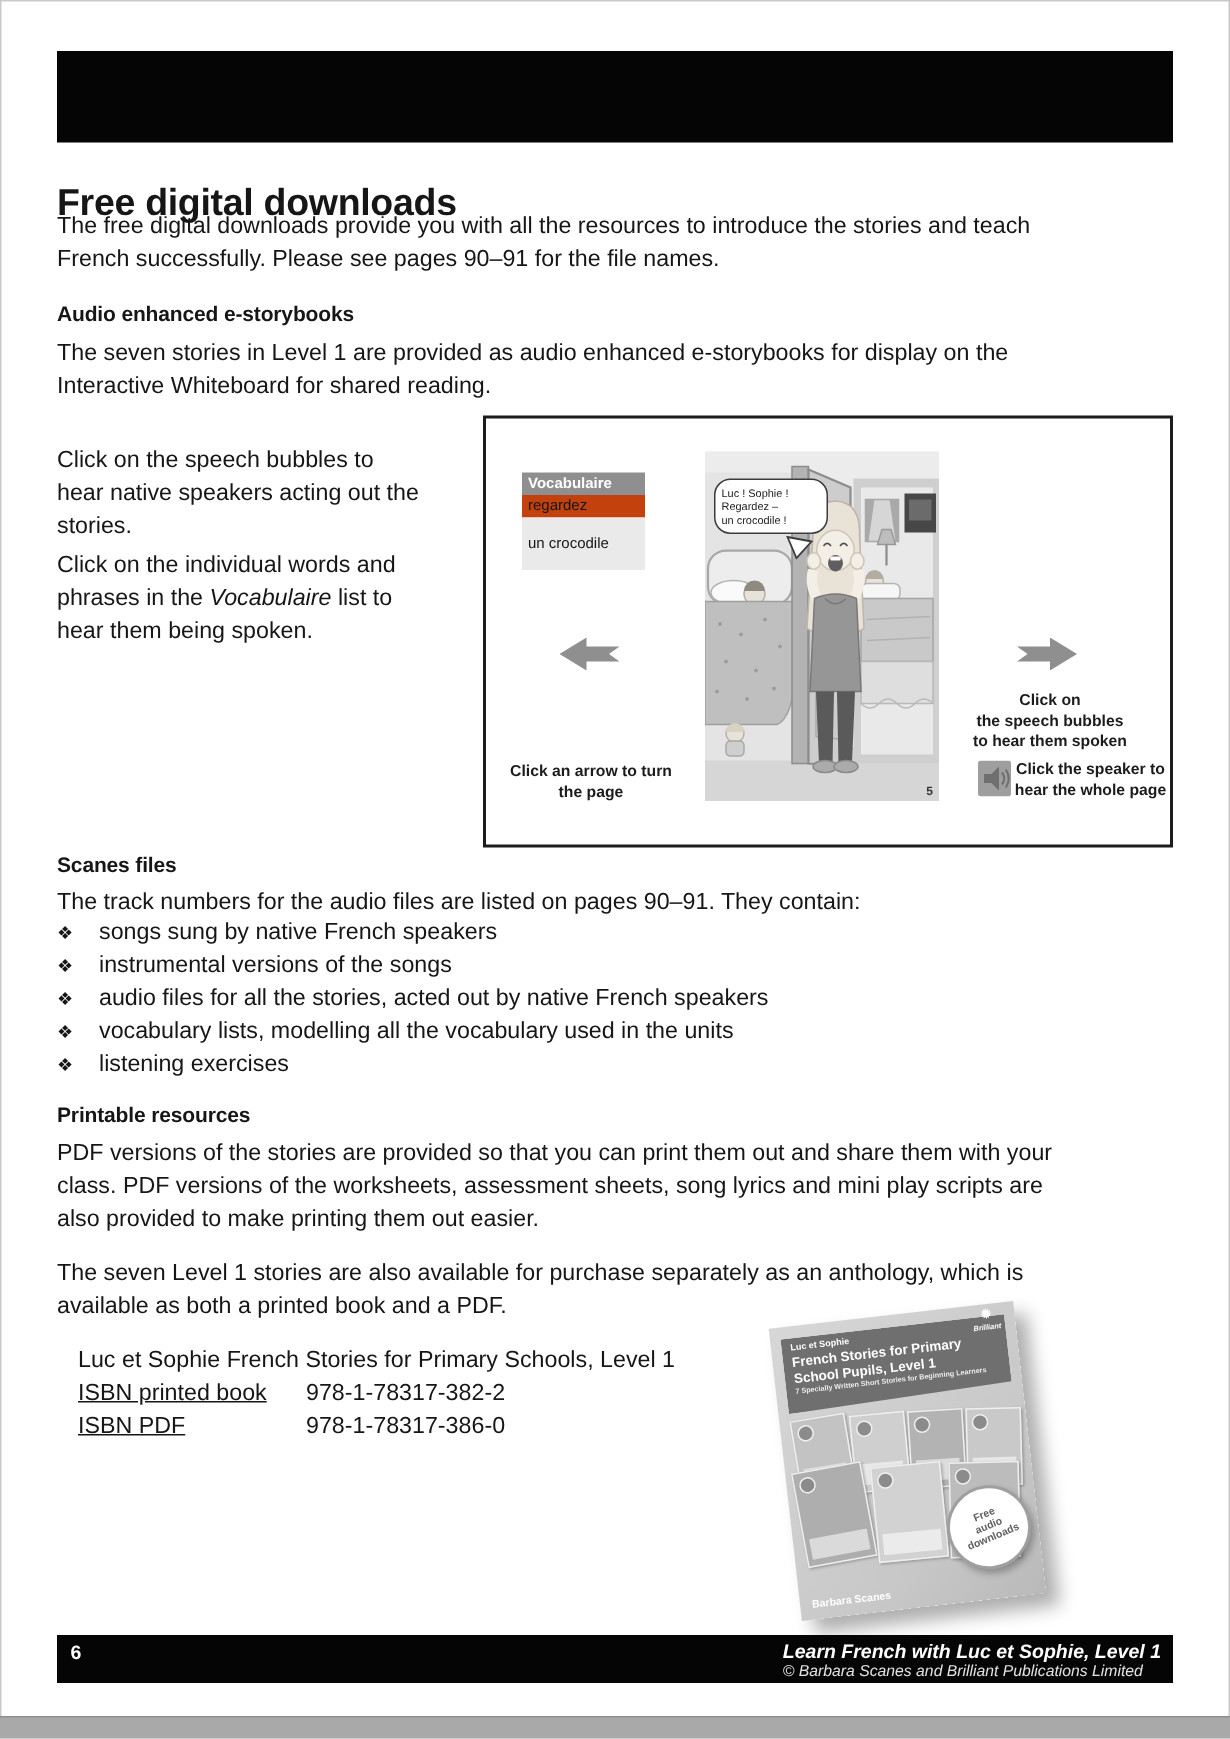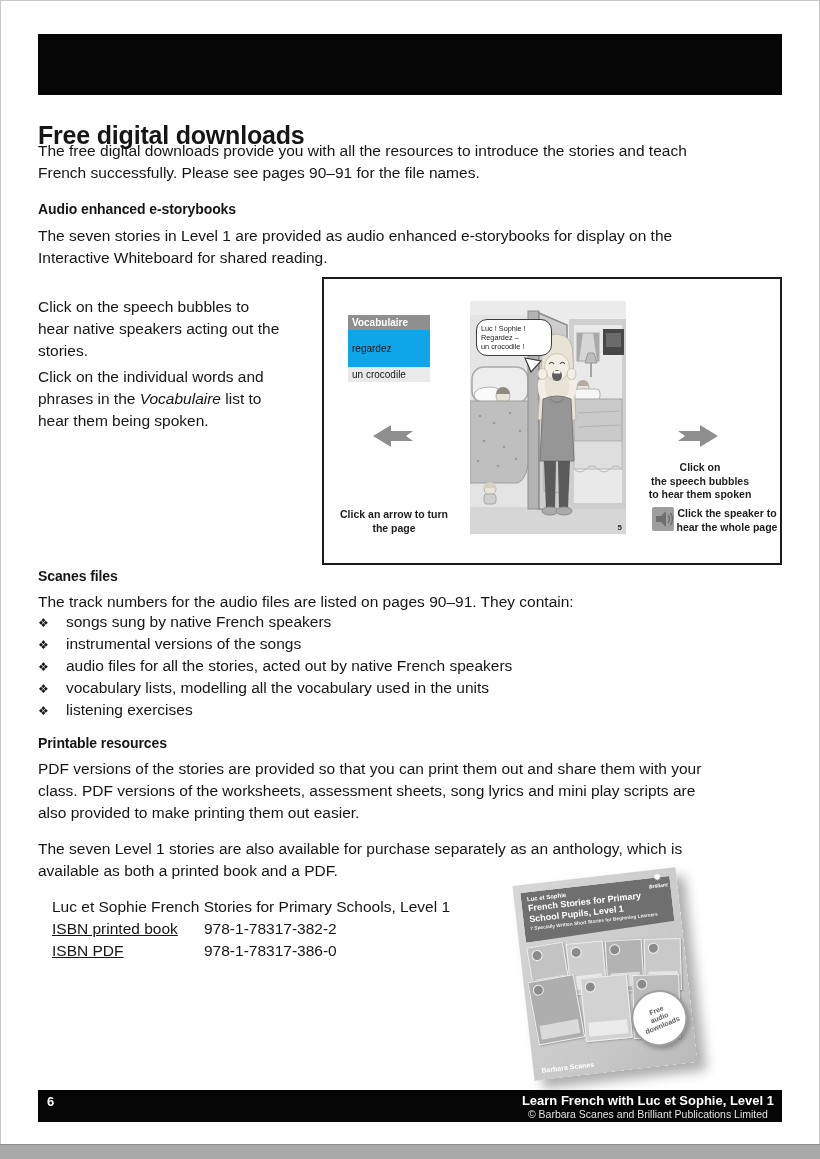--- a/index.html
+++ b/index.html
@@ -22,22 +22,22 @@
   #p-intro{left:38px;top:140px;width:744px;}
   #h2-esb{left:38px;top:201px;}
   #p-esb{left:38px;top:225px;width:744px;}
   #p-bubbles{left:38px;top:284px;width:292px;margin-top:12px;}
   #p-vocab{left:38px;top:366px;width:292px;}
 
   
   #sb-box{left:322px;top:277px;width:456px;height:284px;border:2px solid #1c1c1c;background:#fff;}
   .vocab{left:24px;top:36px;width:82px;font-size:10px;line-height:13px;}
   .vocab-h{background:#8f8f8f;color:#fff;font-weight:bold;padding:1px 4px;}
-  .vocab-r1{background:#0ea5e9;padding:12px 4px;}
-  .vocab-r2{background:#eaeaea;padding:1px 4px;}
+  .vocab-r1{background:#c2410c;padding:1px 4px;}
+  .vocab-r2{background:#eaeaea;padding:11px 4px;}
 
   .scene{left:146px;top:22px;width:156px;height:233px;background:#ececec;}
   .scene svg{display:block;}
   .bubble{
     left:6px;top:18px;width:66px;background:#fff;border:1.4px solid #3c3c3c;border-radius:11px;
     font-size:7.3px;line-height:9px;padding:4px 4px;text-align:left;color:#222;
   }
   .bubble-tail{left:54px;top:56px;}
   .scene-pagenum{right:4px;bottom:2px;font-size:8px;font-weight:bold;color:#333;}
 
@@ -93,21 +93,21 @@
   .t6{left:50px;top:38px;width:45px;height:62px;background:#d2d2d2;transform:rotate(1deg);}
   .t7{left:100px;top:42px;width:45px;height:62px;background:#bcbcbc;transform:rotate(5deg);}
   .badge{position:absolute;right:5px;bottom:20px;width:52px;height:52px;border-radius:50%;background:#fff;
     border:2px solid #9f9f9f;box-shadow:2px 3px 5px rgba(0,0,0,0.28);display:flex;align-items:center;justify-content:center;}
   .badge-text{transform:rotate(-16deg);font-size:7px;font-weight:bold;color:#5e5e5e;line-height:8px;text-align:center;}
   .cover-author{position:absolute;left:8px;bottom:6px;font-size:7px;font-weight:bold;color:#fff;}
 
   
   #footer{left:38px;top:1090px;width:744px;height:32px;background:#050505;color:#fff;}
   .f-num{position:absolute;left:9px;top:4px;font-size:13px;font-weight:bold;}
-  .f-right{position:absolute;right:8px;top:3px;text-align:center;}
+  .f-right{position:absolute;right:8px;top:3px;text-align:left;font-style:italic;}
   .f-title{font-size:13px;font-weight:bold;line-height:15px;}
   .f-copy{font-size:10.5px;color:#e2e2e2;line-height:13px;}
 
   #bottom-strip{left:0;top:1144px;width:820px;height:15px;background:#a9a9a9;border-top:1px solid #8f8f8f;}
 </style>
 </head>
 <body>
 
 <div class="frame"></div>
 

